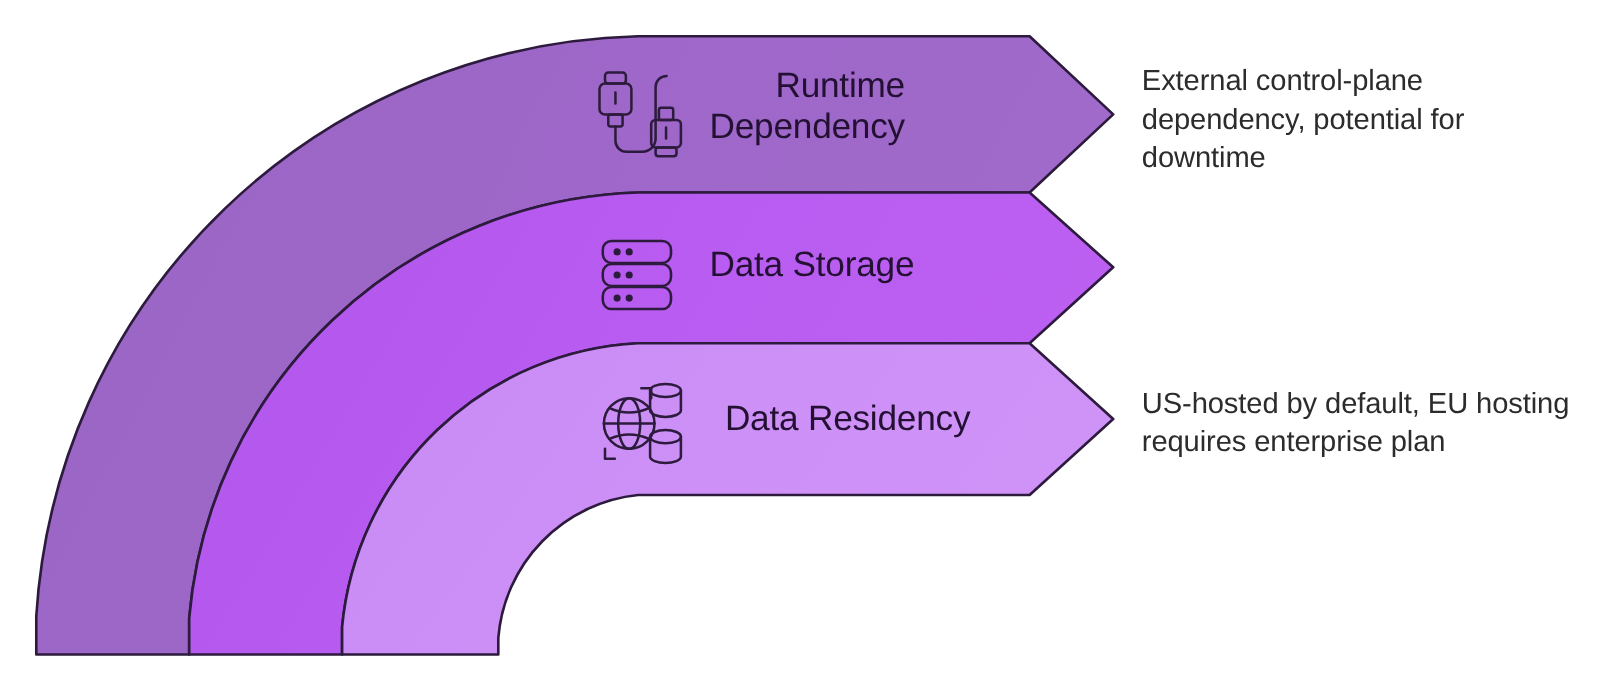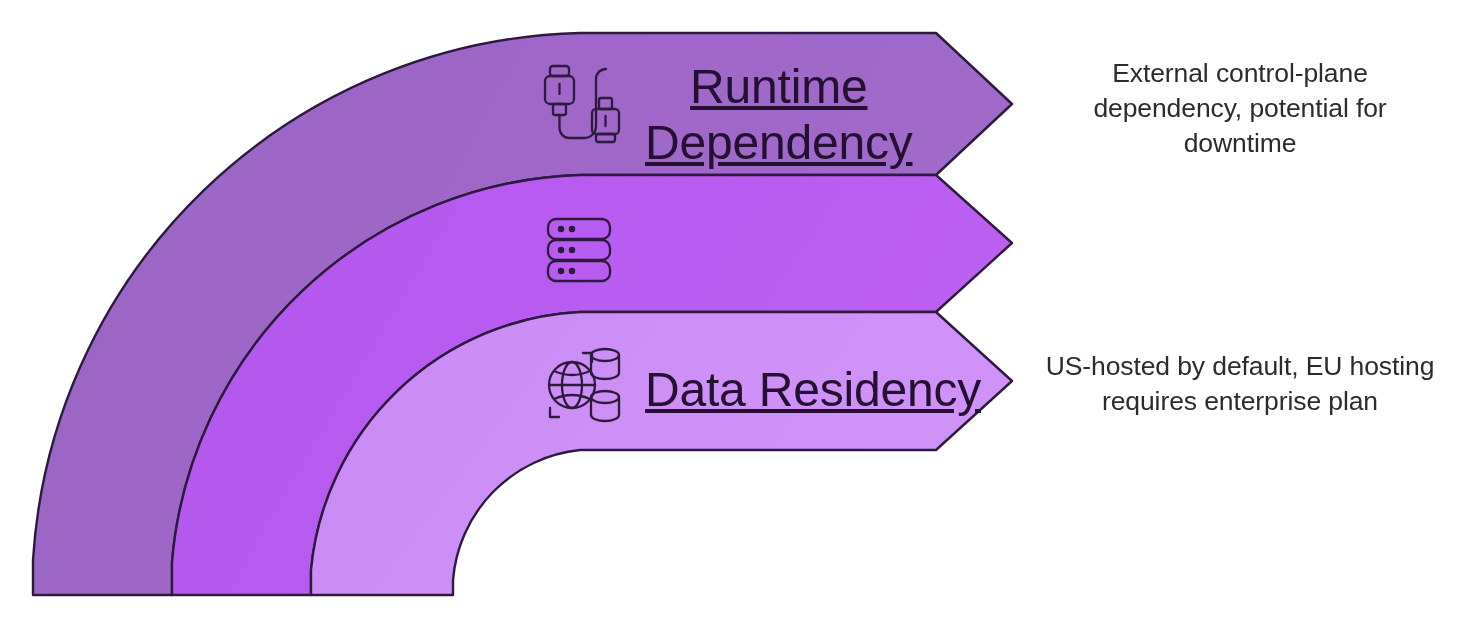--- a/index.html
+++ b/index.html
@@ -24,45 +24,43 @@
     position: absolute;
     top: 0;
     left: 0;
     width: 1474px;
     height: 630px;
   }
 
   
   .band-label {
     position: absolute;
-    font-size: 48px;
+    font-size: 32px;
     font-weight: 400;
     color: #231033;
     line-height: 1.16;
     letter-spacing: -0.2px;
     white-space: pre-line;
-    text-align: center;
-    text-decoration: underline;
+    text-align: right;
   }
 
   .desc-block {
     position: absolute;
     left: 1038px;
     width: 404px;
     font-size: 26.5px;
     font-weight: 400;
     color: #2c2c2c;
     line-height: 1.33;
     letter-spacing: -0.1px;
-    text-align: center;
   }
 
   #label-0 { left: 645px; top: 59px; }
   #label-1 { left: 645px; top: 222px; }
-  #label-2 { left: 645px; top: 362px; }
+  #label-2 { left: 659px; top: 362px; }
 
   #desc-0 { top: 56px; }
   #desc-1 { top: 196px; }
   #desc-2 { top: 349px; }
 </style>
 </head>
 <body>
 
 <div id="diagram-root">
 
@@ -172,18 +170,19 @@
       <ellipse cx="605" cy="355" rx="14" ry="6"></ellipse>
       <path d="M 591 355 L 591 373 A 14 6 0 0 0 619 373 L 619 355"></path>
 
       <ellipse cx="605" cy="397" rx="14" ry="6"></ellipse>
       <path d="M 591 397 L 591 415 A 14 6 0 0 0 619 415 L 619 397"></path>
     </g>
   </svg>
 
   <div class="band-label" id="label-0">Runtime
 Dependency</div>
+  <div class="band-label" id="label-1">Data Storage</div>
   <div class="band-label" id="label-2">Data Residency</div>
 
   <div class="desc-block" id="desc-0">External control-plane dependency, potential for downtime</div>
   <div class="desc-block" id="desc-2">US-hosted by default, EU hosting requires enterprise plan</div>
 
 </div>
 
 </body></html>

